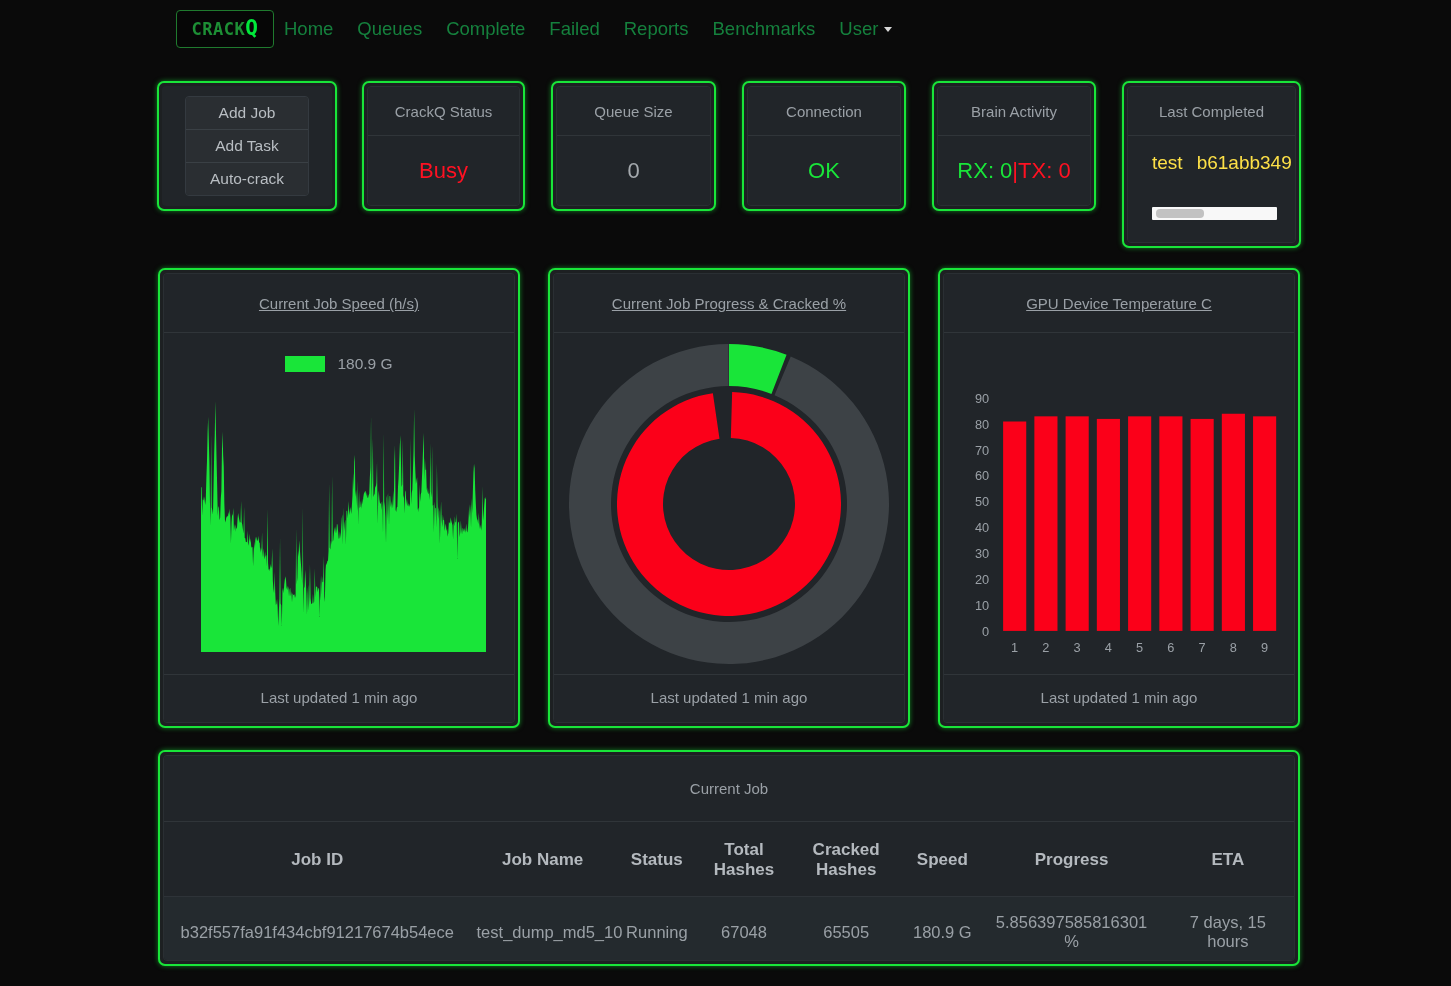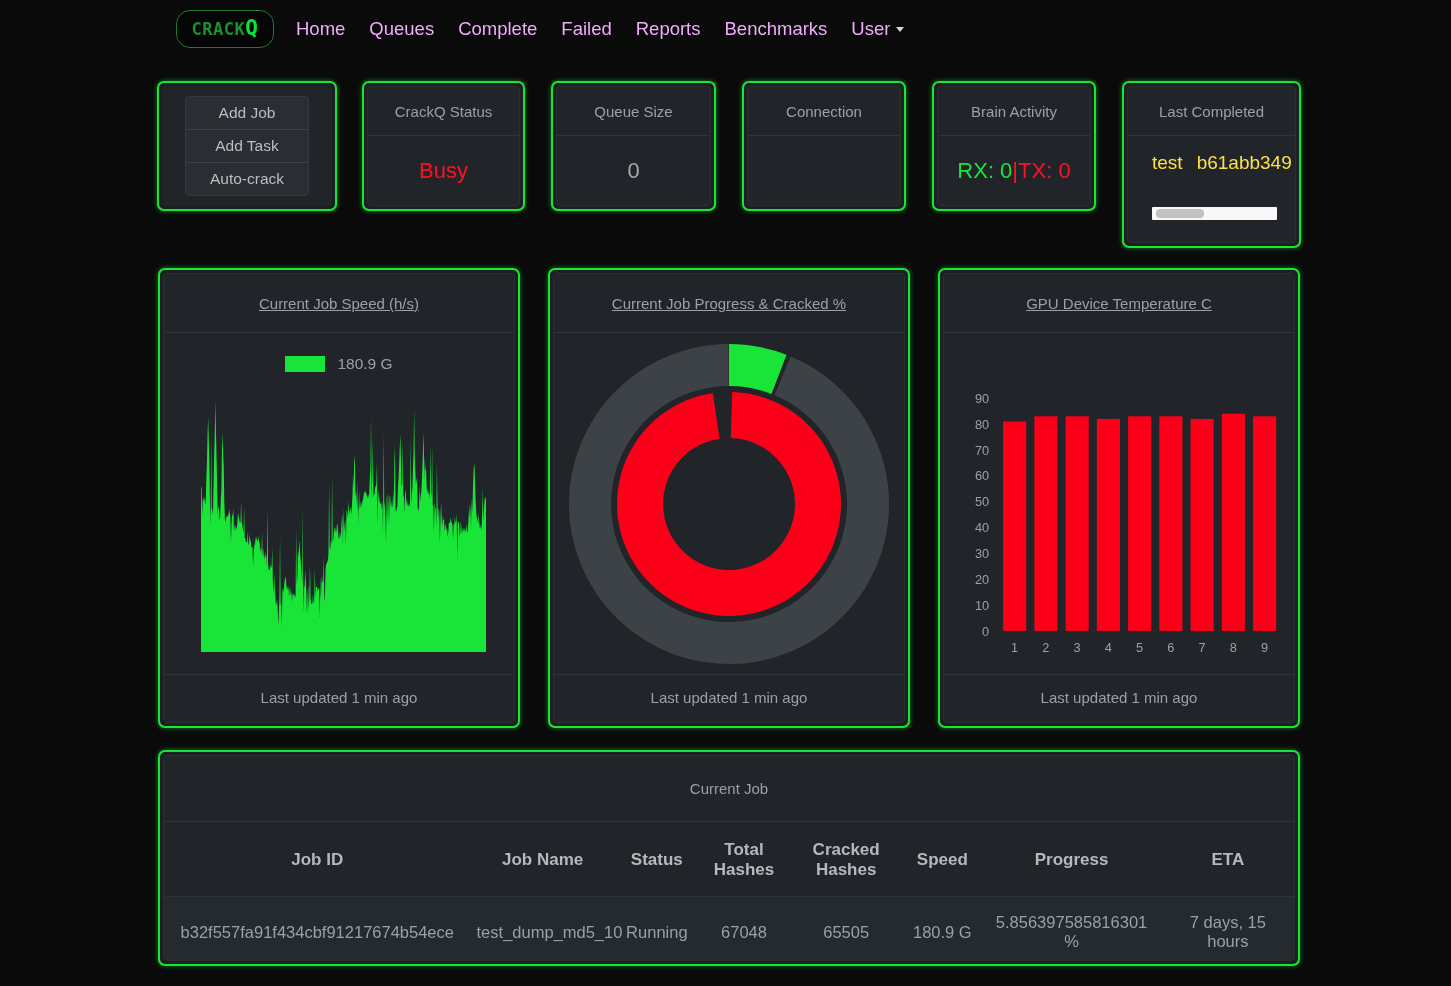--- a/index.html
+++ b/index.html
@@ -17,35 +17,35 @@
   .navbar {
     position: absolute; left: 0; top: 0; width: 1451px; height: 57px;
     display: flex; align-items: center;
     padding-left: 176px;
     background: #0a0a0a;
   }
   .logo-box {
     width: 98px; height: 38px;
     background: #060606;
     border: 1px solid #1f7a2e;
-    border-radius: 14px;
+    border-radius: 4px;
     display: flex; align-items: center; justify-content: center;
-    margin-right: 22px;
+    margin-right: 10px;
     letter-spacing: 0.5px;
   }
   .logo-text {
     font-family: "DejaVu Sans Mono", monospace;
     font-size: 17px; font-weight: 700;
     color: #1d8f35;
     line-height: 1;
   }
   .logo-text .q { color: #00e83a; font-size: 21px; }
   .nav-links { display: flex; align-items: center; gap: 24px; }
   .nav-link {
-    color: #f0abfc; font-size: 18.5px; text-decoration: none;
+    color: #15803d; font-size: 18.5px; text-decoration: none;
     cursor: pointer; white-space: nowrap;
   }
   .nav-link.dropdown::after {
     content: ""; display: inline-block; margin-left: 6px;
     border-left: 4.5px solid transparent; border-right: 4.5px solid transparent;
     border-top: 5px solid #d8d8d8; vertical-align: middle;
   }
 
   
   .card {
@@ -239,20 +239,23 @@
       <div class="card-head">Queue Size</div>
       <div class="card-body">
         <span class="card-value val-grey">0</span>
       </div>
     </div>
   </div>
 
   <div class="card" id="card-connection">
     <div class="card-inner">
       <div class="card-head">Connection</div>
+      <div class="card-body">
+        <span class="card-value val-green">OK</span>
+      </div>
     </div>
   </div>
 
   <div class="card" id="card-brain">
     <div class="card-inner">
       <div class="card-head">Brain Activity</div>
       <div class="card-body">
         <span class="card-value"><span class="val-green">RX: 0</span><span class="val-red">|</span><span class="val-red">TX: 0</span></span>
       </div>
     </div>

